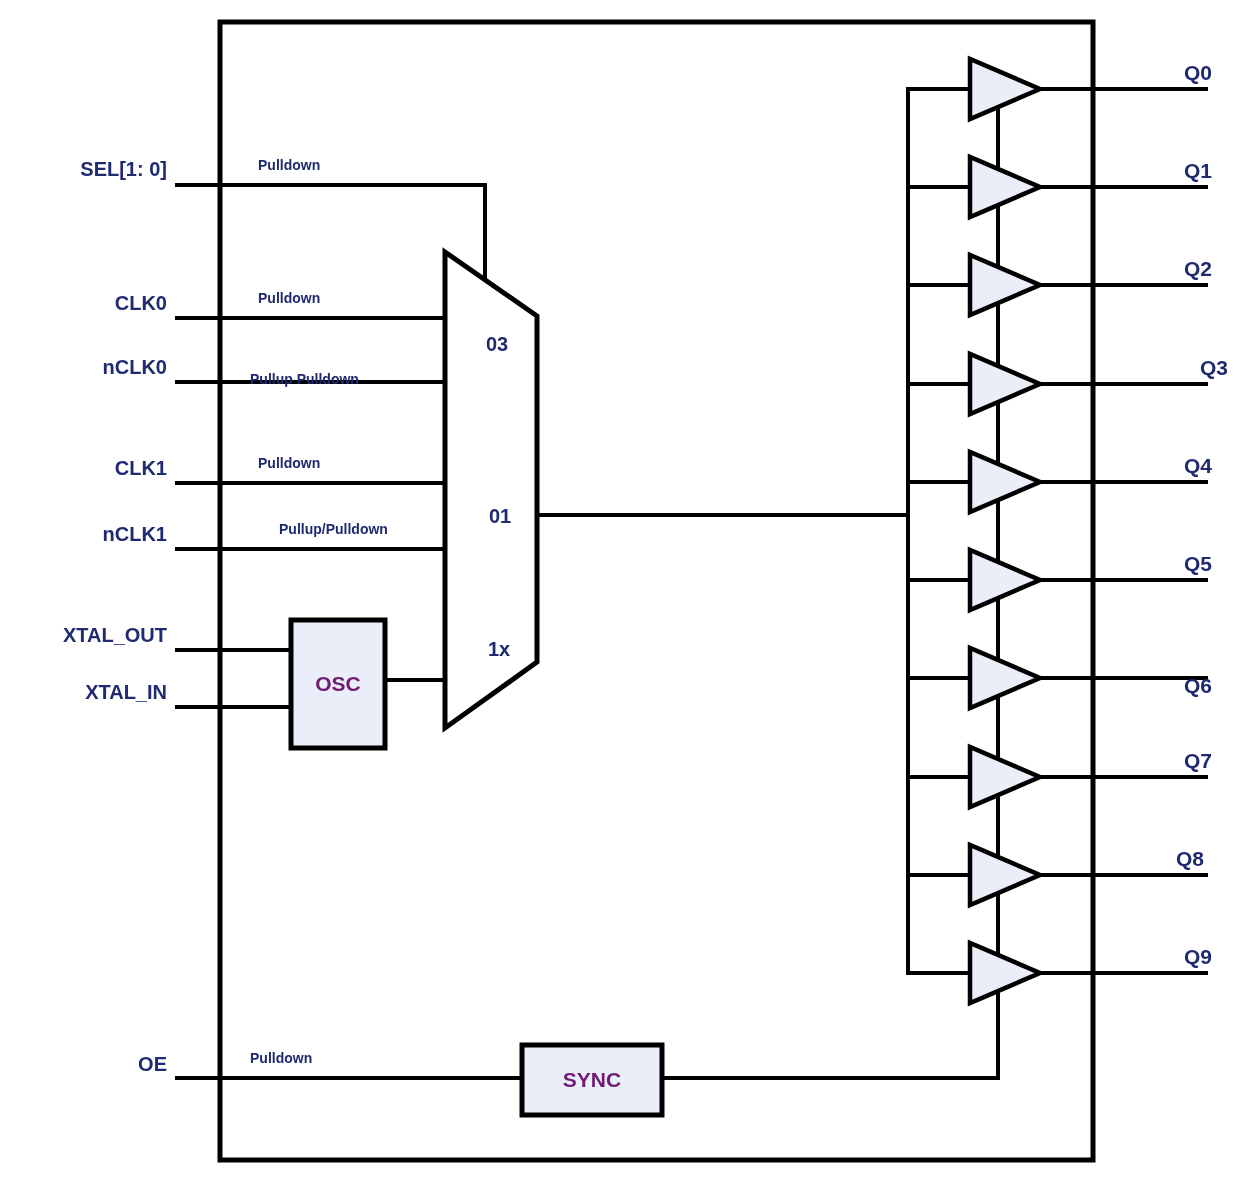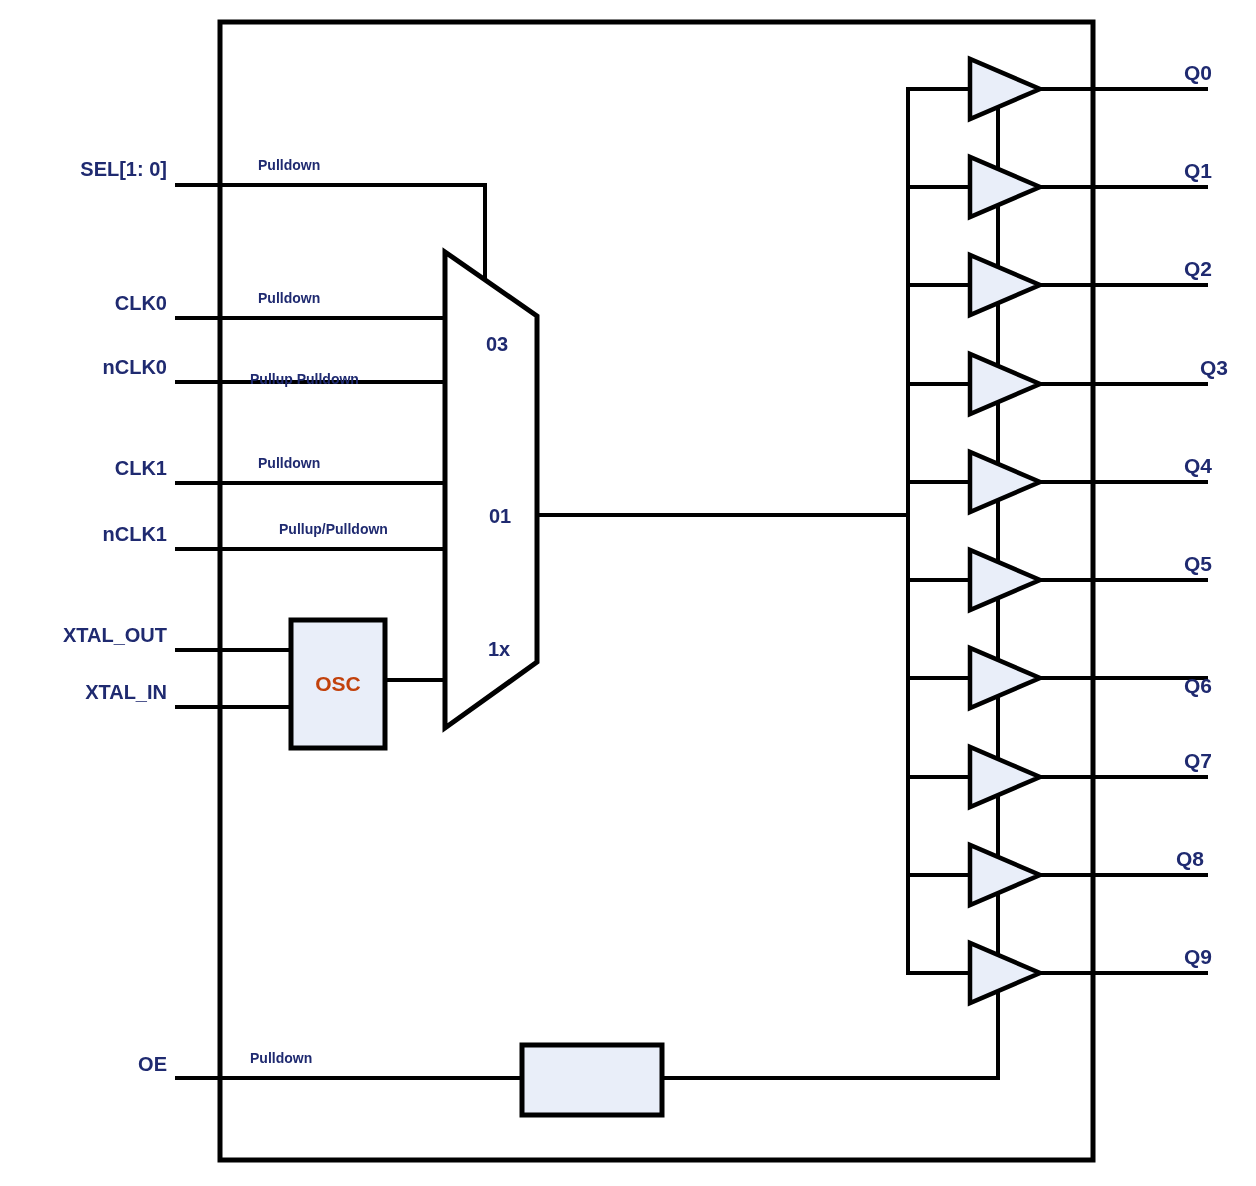--- a/index.html
+++ b/index.html
@@ -18,21 +18,21 @@
     white-space:nowrap;
     line-height:1.1;
   }
   .pin   { font-size:20px; text-align:right; width:170px; }
   .ann   { font-size:14px; }
   .muxlbl{ font-size:20px; transform:translate(-50%,-50%); }
   .qlbl  { font-size:21px; text-align:right; width:60px; }
   .blocklbl {
     position:absolute; display:flex;
     align-items:center; justify-content:center;
-    font-weight:bold; color:#c2410c;text-align:center;
+    font-weight:bold; color:#701a75;text-align:center;
   }
   .osclbl  { left:291px; top:620px; width:94px;  height:128px; font-size:21px; }
   .synclbl { left:522px; top:1045px; width:140px; height:70px; font-size:21px; }
 </style>
 </head>
 <body>
 
 <div class="canvas">
 
   <svg class="layer" width="1256" height="1186" viewBox="0 0 1256 1186">
@@ -114,20 +114,21 @@
   <div class="lbl ann" style="left:250px; top:372px;">Pullup Pulldown</div>
   <div class="lbl ann" style="left:258px; top:456px;">Pulldown</div>
   <div class="lbl ann" style="left:252px; top:522px;margin-left:27px;">Pullup/Pulldown</div>
   <div class="lbl ann" style="left:250px; top:1051px;">Pulldown</div>
 
   <div class="lbl muxlbl" style="left:497px; top:344px;">03</div>
   <div class="lbl muxlbl" style="left:500px; top:516px;text-align:right;">01</div>
   <div class="lbl muxlbl" style="left:499px; top:649px;">1x</div>
 
   <div class="blocklbl osclbl">OSC</div>
+  <div class="blocklbl synclbl">SYNC</div>
 
   <div class="lbl qlbl" style="right:44px; top:61px;">Q0</div>
   <div class="lbl qlbl" style="right:44px; top:159px;">Q1</div>
   <div class="lbl qlbl" style="right:44px; top:257px;">Q2</div>
   <div class="lbl qlbl" style="right:28px; top:356px;">Q3</div>
   <div class="lbl qlbl" style="right:44px; top:454px;">Q4</div>
   <div class="lbl qlbl" style="right:44px; top:552px;">Q5</div>
   <div class="lbl qlbl" style="right:44px; top:650px;margin-top:24px;">Q6</div>
   <div class="lbl qlbl" style="right:44px; top:749px;">Q7</div>
   <div class="lbl qlbl" style="right:52px; top:847px;">Q8</div>

